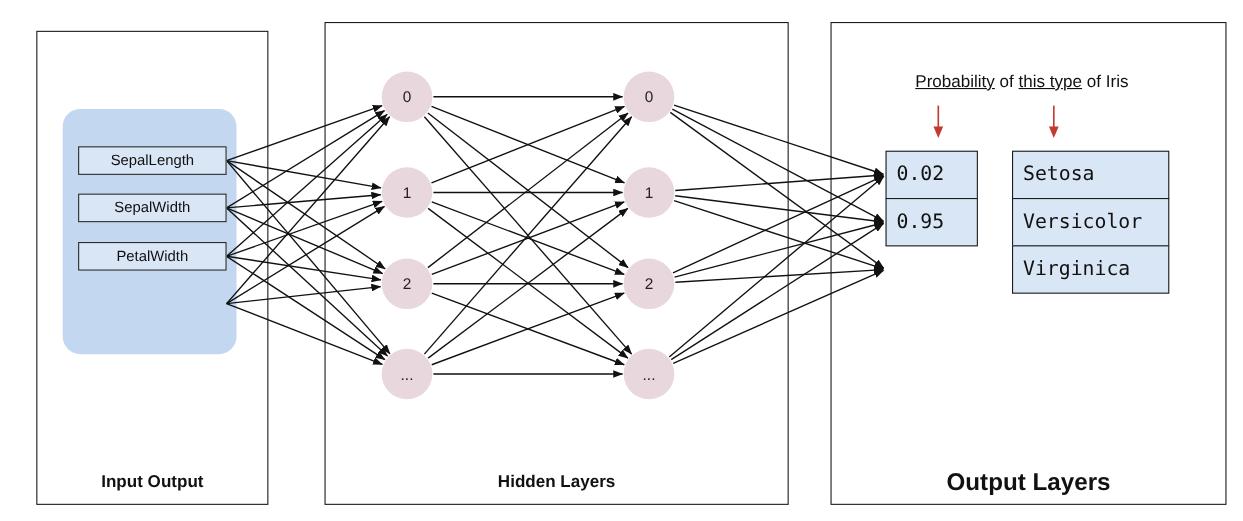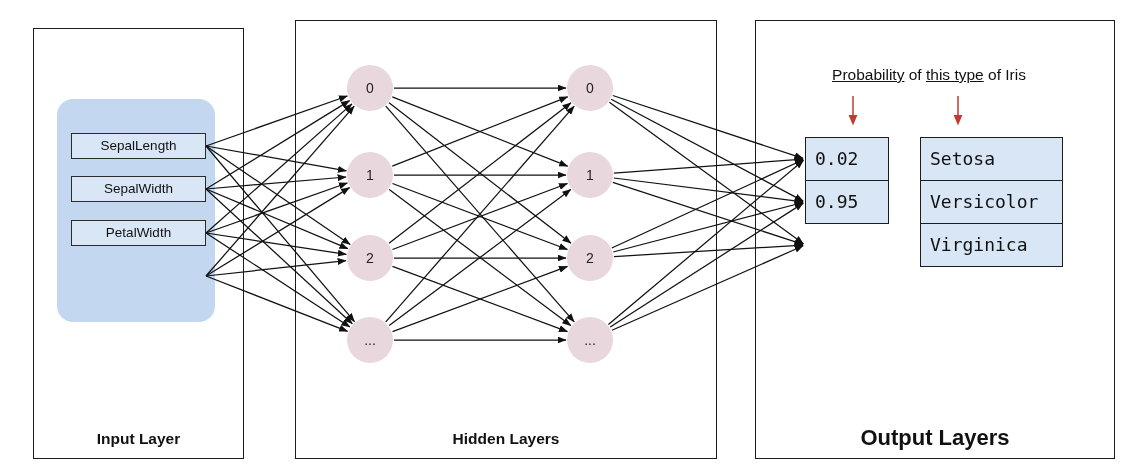--- a/index.html
+++ b/index.html
@@ -51,21 +51,21 @@
   .annotation .u { text-decoration:underline; }
 
   svg.overlay { position:absolute; left:0; top:0; pointer-events:none; }
 </style>
 </head>
 <body>
 
 <div class="canvas">
 
   <section class="panel" style="left:33px;top:28px;width:211px;height:431px">
-    <h2 class="panel-label">Input Layer</h2>
+    <h2 class="panel-label">Input Output</h2>
   </section>
 
   <section class="panel" style="left:295px;top:20px;width:422px;height:439px">
     <h2 class="panel-label">Hidden Layers</h2>
   </section>
 
   <section class="panel" style="left:755px;top:20px;width:360px;height:439px">
     <h2 class="panel-label output-title">Output Layers</h2>
   </section>
 

